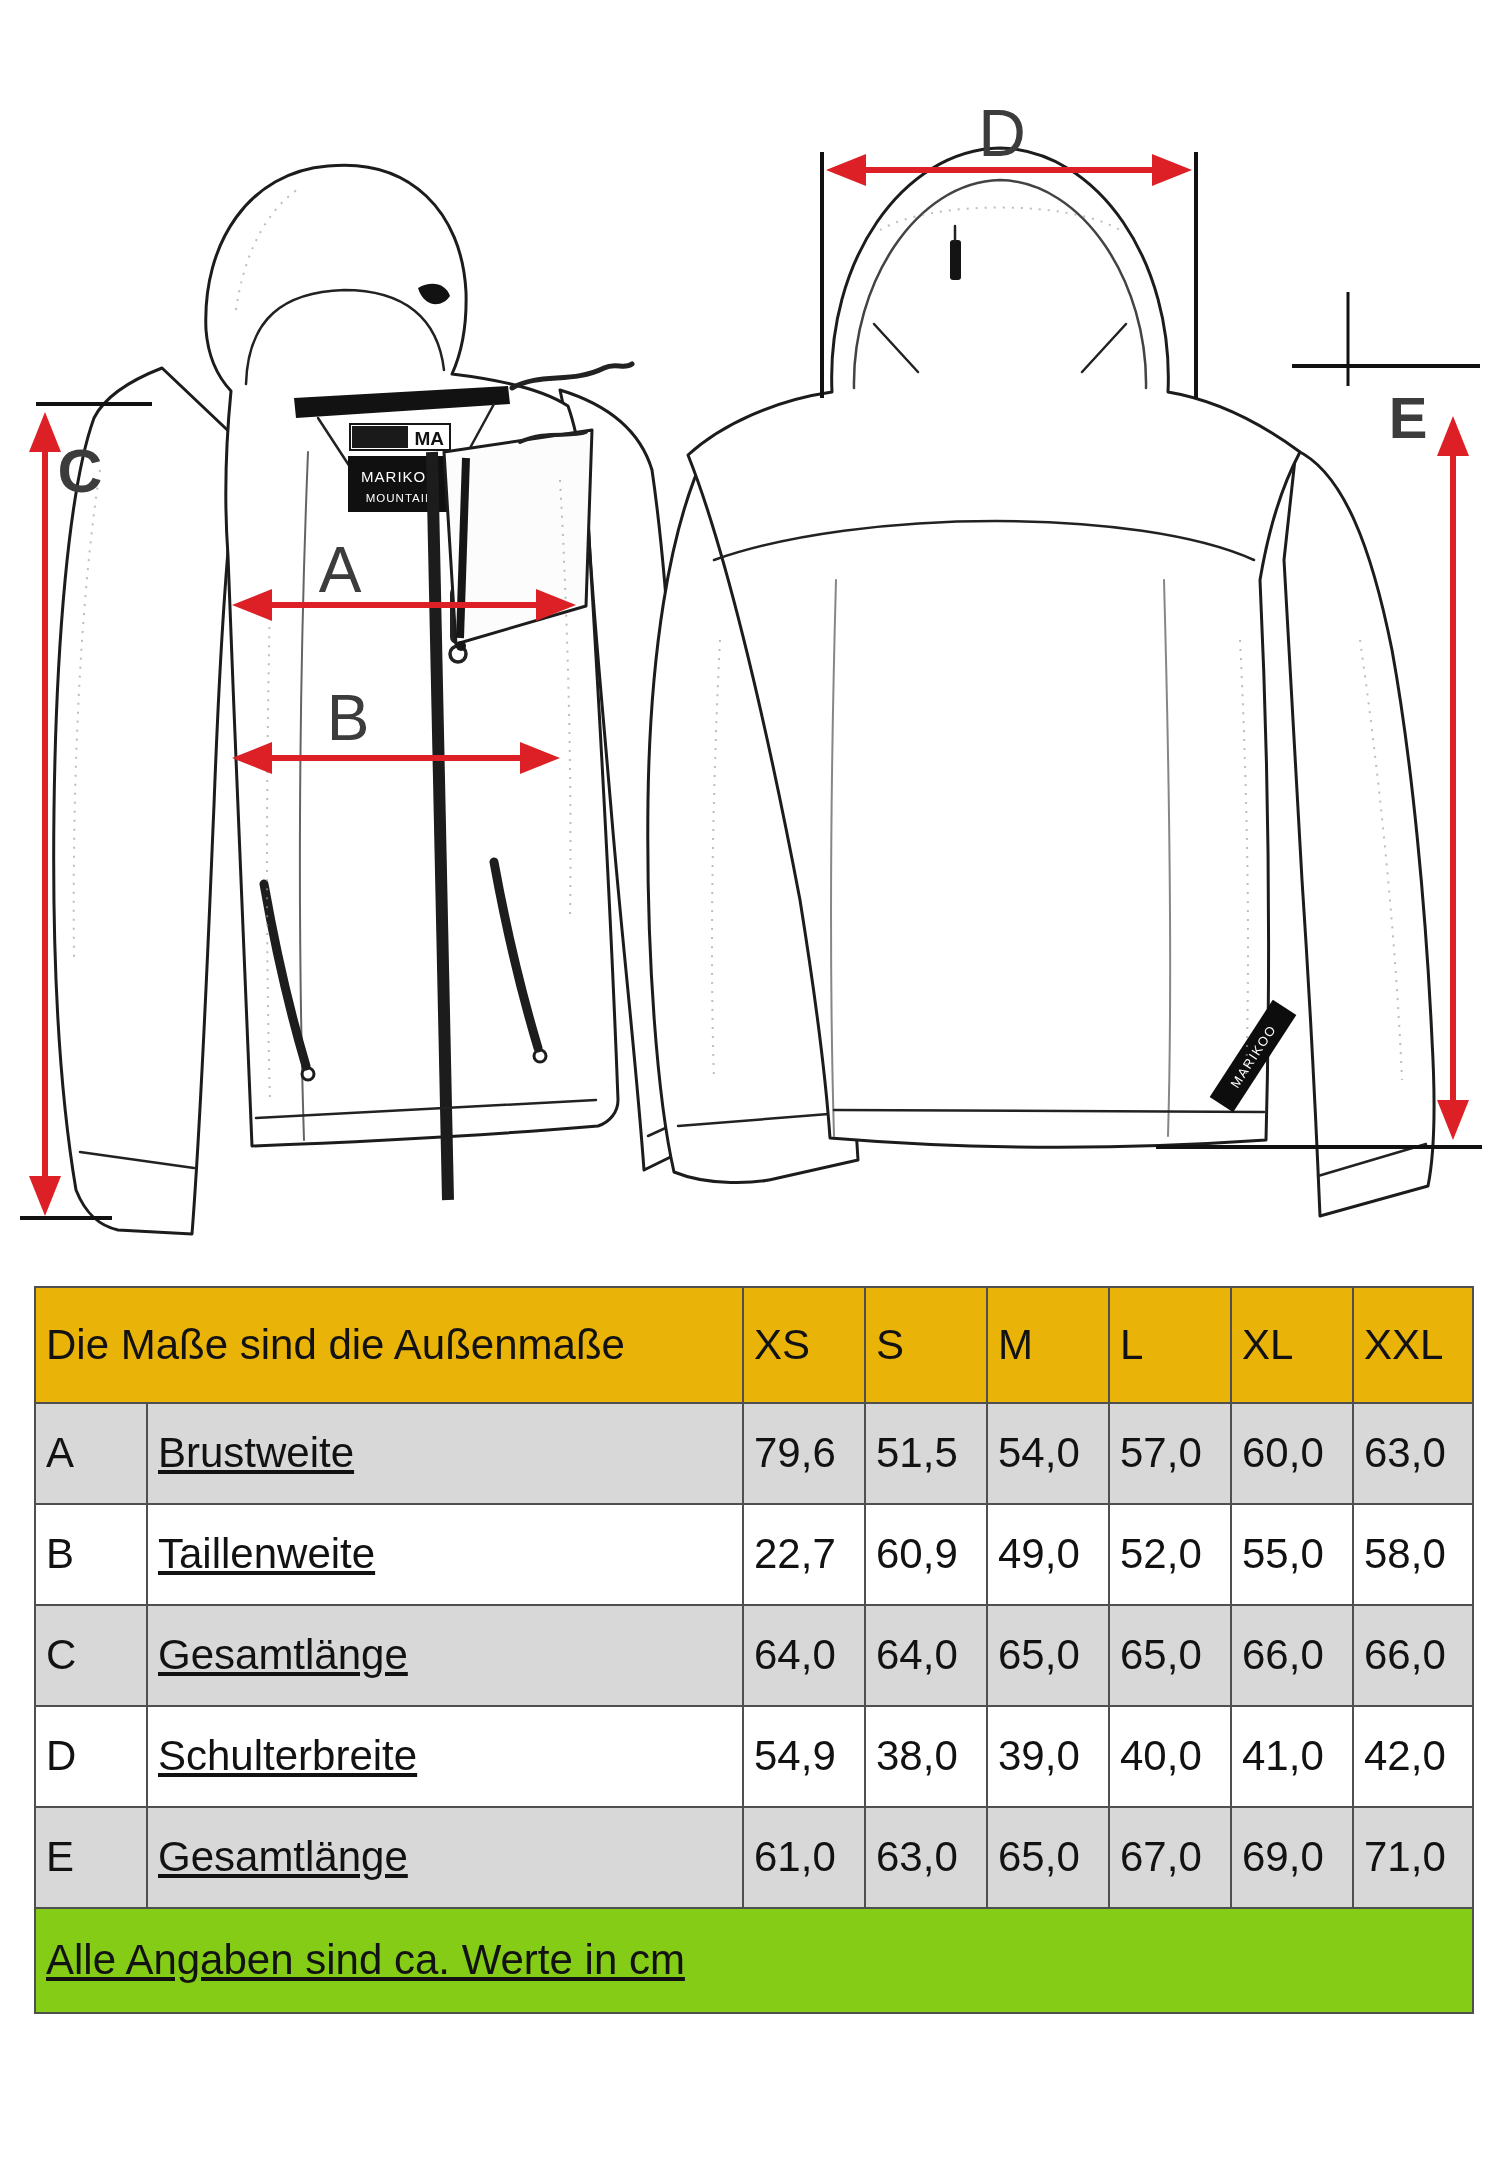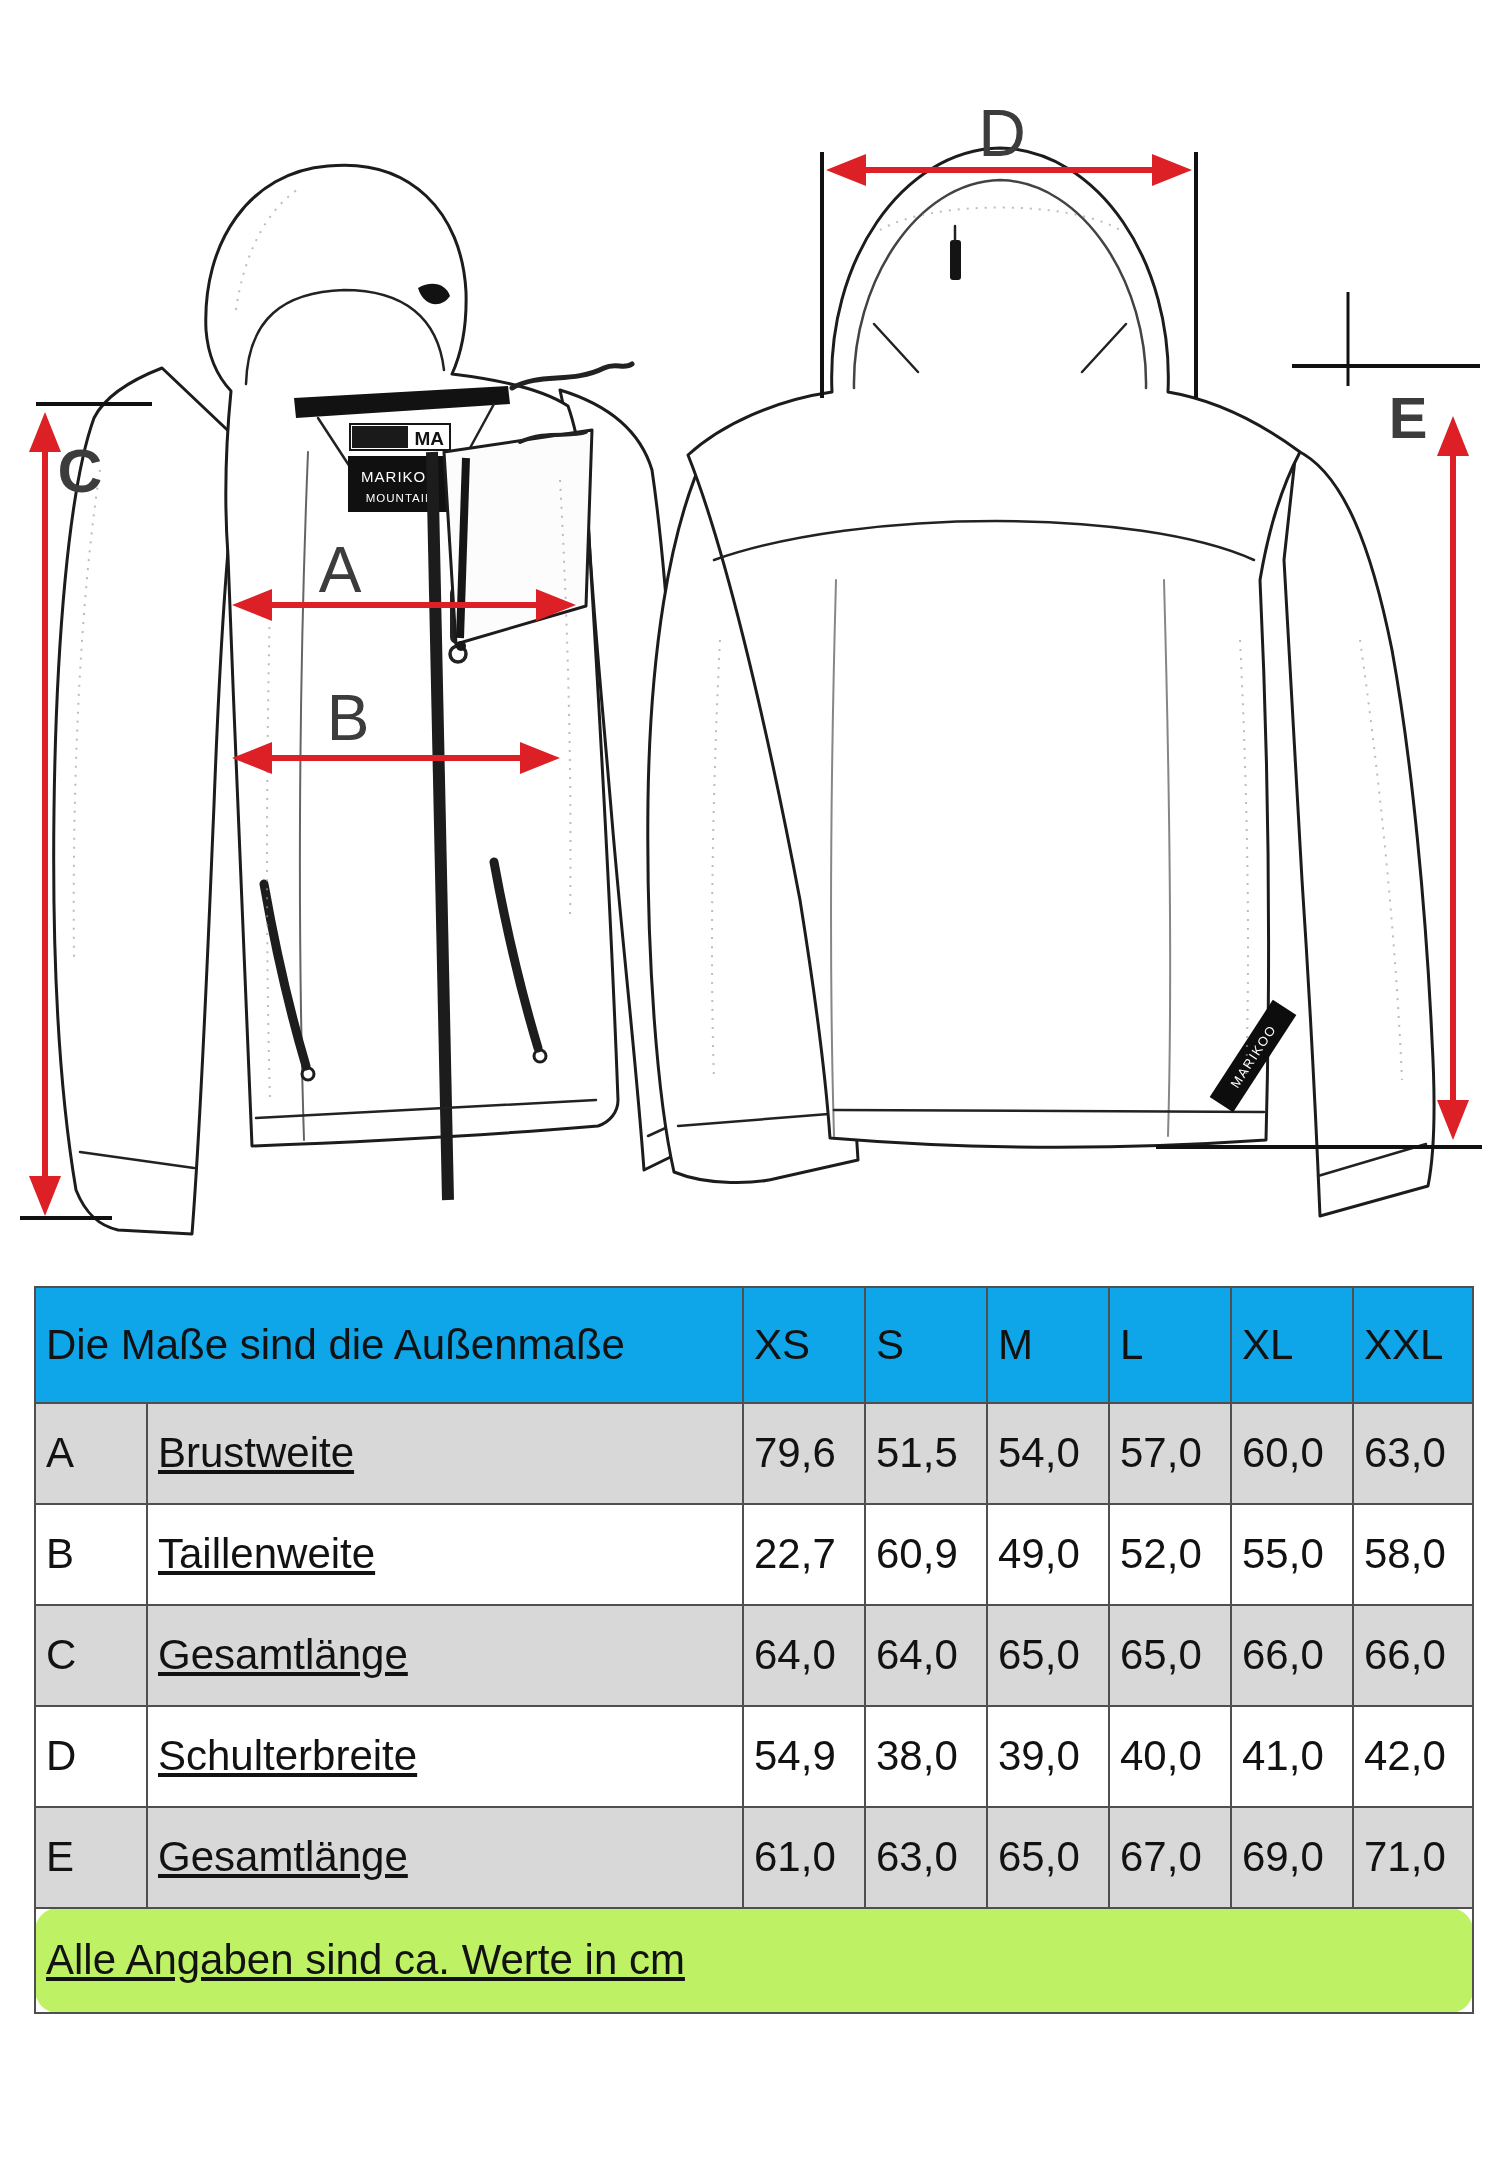--- a/index.html
+++ b/index.html
@@ -14,27 +14,27 @@
   .red{stroke:#dc2026;stroke-width:6;fill:none;}
   .redhead{fill:#dc2026;stroke:none;}
   .dimlabel{fill:#3c3c3c;}
   .taglabel{fill:#fff;}
   
   table.size{position:absolute;left:34px;top:1286px;width:1438px;border-collapse:collapse;
              table-layout:fixed;background:#fff;}
   table.size td,table.size th{border:2px solid #4f4f4f;font-size:42px;font-weight:400;color:#121212;
              text-align:left;vertical-align:middle;padding:0 0 0 10px;white-space:nowrap;overflow:hidden;
              line-height:1.05;}
-  tr.hdr td{background:#0ea5e9;}
+  tr.hdr td{background:#eab308;}
   tr.hdr{height:116px;}
   tr.datarow{height:101px;}
   tr.alt td{background:#d8d8d8;}
   tr.plain td{background:#ffffff;}
   tr.ftr{height:105px;}
-  tr.ftr td{background:#bef264;border-radius:23px;}
+  tr.ftr td{background:#84cc16;}
   td.lettercol{padding-left:14px;}
   td.labelcol{padding-left:16px;text-decoration:underline;}
 </style>
 </head>
 <body>
 
 <div class="page">
 
   <svg class="diagram" viewBox="0 0 1500 1260" xmlns="http://www.w3.org/2000/svg">
 

